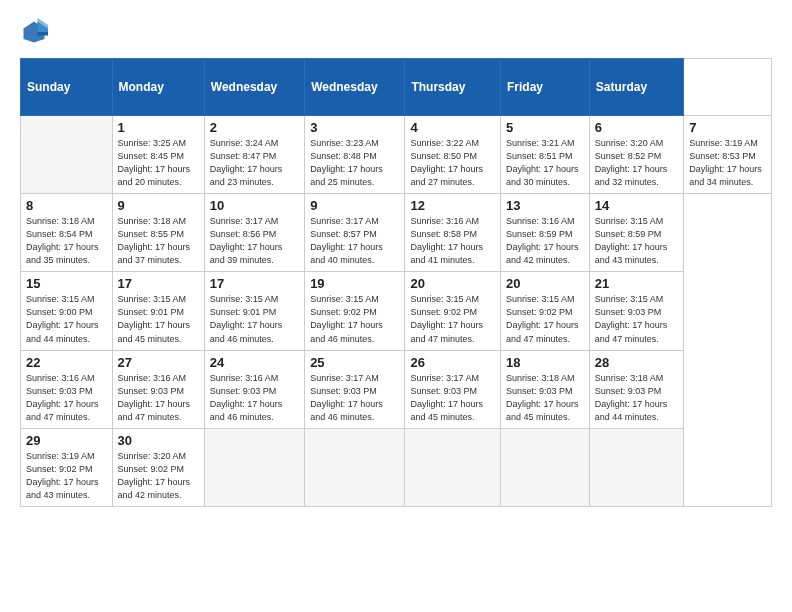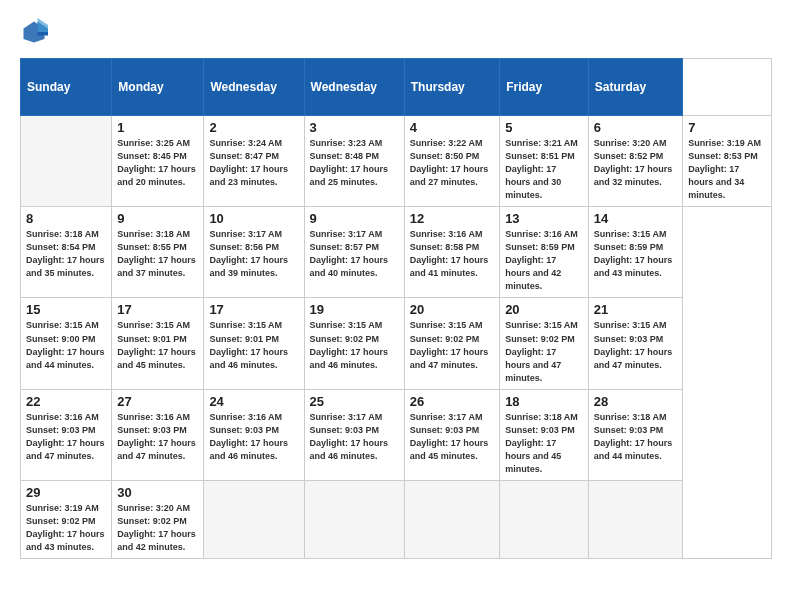--- a/index.html
+++ b/index.html
@@ -90,21 +90,20 @@
       font-size: 13px;
       font-weight: bold;
       color: #222;
       display: block;
       margin-bottom: 2px;
     }
     .day-info {
       font-size: 9px;
       line-height: 1.45;
       color: #333;
-      font-weight: bold;
     }
     .last-row td {
       height: 68px;
     }
   </style>
 </head>
 <body>
 
 <div class="page">
   <div class="header">

